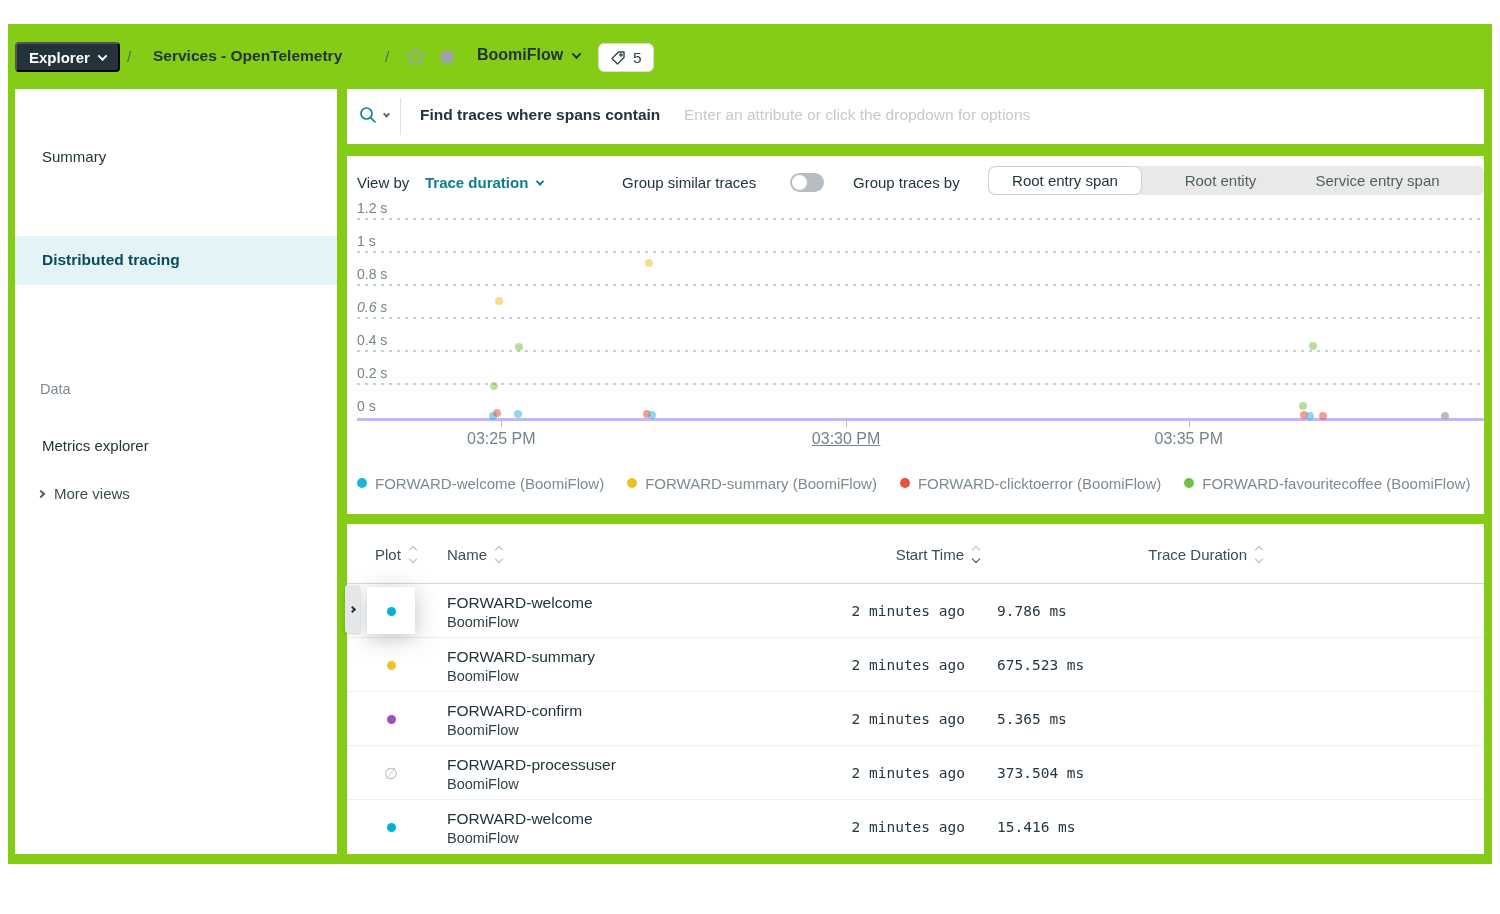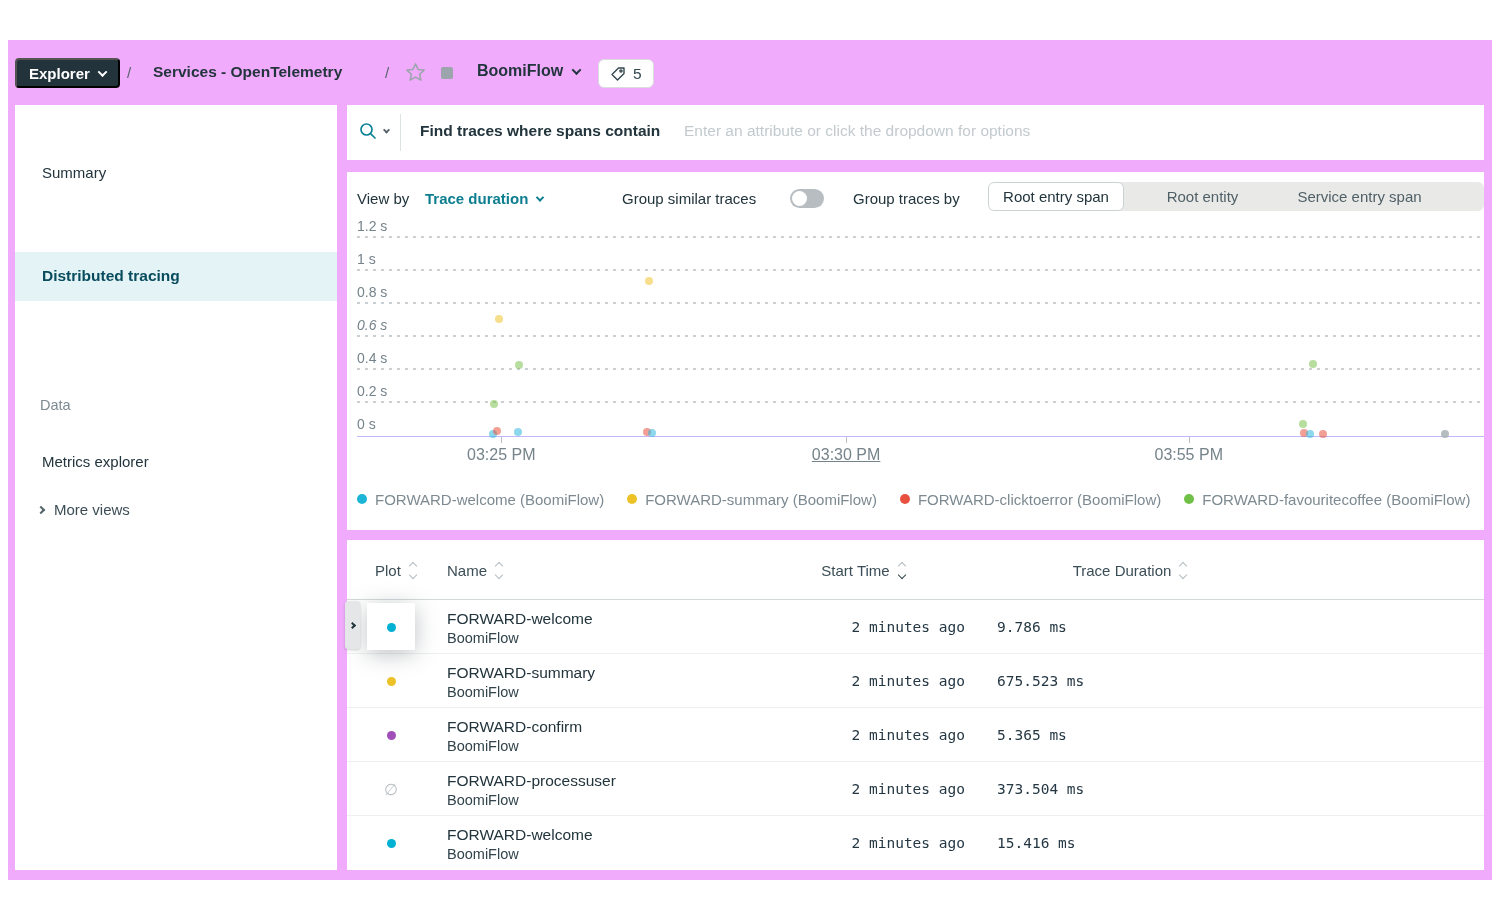--- a/index.html
+++ b/index.html
@@ -1,19 +1,19 @@
 <!DOCTYPE html>
 <html><head>
 <meta charset="utf-8">
 <style>
   * { margin:0; padding:0; box-sizing:border-box; }
   html,body { background:#ffffff; }
   body { font-family:"Liberation Sans", sans-serif; color:#22343c; }
   .canvas { position:relative; width:1500px; height:914px; background:#ffffff; overflow:hidden; }
-  .app { position:absolute; left:8px; top:40px; width:1484px; height:840px; background:#f0abfc; }
+  .app { position:absolute; left:8px; top:24px; width:1484px; height:840px; background:#84cc16; }
 
   
   .topbar { position:absolute; left:0; top:0; width:100%; height:65px; display:flex; align-items:center; }
   .crumb-btn { position:absolute; left:7px; top:18px; height:30px; padding:0 12px; background:#22333b; border-radius:4px; color:#fff; font-size:15px; font-weight:700; display:flex; align-items:center; gap:9px; cursor:pointer; }
   .chev { display:inline-block; width:7px; height:7px; border-right:2px solid currentColor; border-bottom:2px solid currentColor; transform:rotate(45deg) translate(-1px,-1px); }
   .chev.right { transform:rotate(-45deg); }
   .sep { position:absolute; top:24px; font-size:15px; color:#55646b; }
   .svc { position:absolute; left:145px; top:23px; font-size:15.5px; font-weight:600; color:#22343c; }
   .star { position:absolute; left:396px; top:21px; }
   .sq { position:absolute; left:433px; top:27px; width:12px; height:12px; background:#9ba5ab; border-radius:2px; }
@@ -44,36 +44,36 @@
   .chartcard { top:67px; height:358px; }
   .ctrl { position:absolute; top:18px; font-size:15px; color:#22343c; }
   .ctrl.teal { color:#0d7e8f; font-weight:600; display:flex; align-items:center; gap:9px; cursor:pointer; }
   .ctrl.teal .chev { width:6px; height:6px; }
   .toggle { position:absolute; left:443px; top:17px; width:34px; height:19px; border-radius:10px; background:#b7bdc0; cursor:pointer; }
   .toggle .knob { position:absolute; left:2px; top:2px; width:15px; height:15px; border-radius:50%; background:#fff; }
   .segmented { position:absolute; left:641px; top:10px; width:496px; height:29px; background:#e9eae8; border-radius:6px; display:flex; overflow:hidden; }
   .seg-btn { height:29px; display:flex; align-items:center; justify-content:center; font-size:15px; color:#4f5f66; cursor:pointer; }
   .seg-btn.sel { background:#fff; border:1px solid #ccd2d4; border-radius:6px; color:#22343c; }
 
-  .plot { position:absolute; left:10px; top:45px; width:1127px; height:220px; border-bottom:1px solid #c4b5fd; }
+  .plot { position:absolute; left:10px; top:45px; width:1127px; height:220px; border-bottom:3px solid #c4b5fd; }
   .gridline { position:absolute; left:0; width:100%; height:2px; background:repeating-linear-gradient(90deg,#c9cfd2 0 3px,transparent 3px 8px); }
   .ylabel { position:absolute; left:0; font-size:14px; color:#75838a; }
   .pt { position:absolute; width:8px; height:8px; border-radius:50%; transform:translate(-50%,50%); opacity:.55; cursor:pointer; }
   .xaxis { position:absolute; left:10px; top:265px; width:1127px; height:34px; }
   .xtick { position:absolute; top:0; width:1px; height:6px; background:#b9c0c4; }
   .xlabel { position:absolute; top:9px; transform:translateX(-50%); font-size:16px; color:#75838a; white-space:nowrap; }
   .legend { position:absolute; left:10px; top:313px; right:0; height:28px; display:flex; align-items:center; gap:23px; overflow:hidden; white-space:nowrap; }
   .legend-item { display:flex; align-items:center; gap:8px; font-size:15px; color:#7d8a91; flex:0 0 auto; cursor:pointer; }
   .ldot { width:10px; height:10px; border-radius:50%; flex:0 0 auto; }
 
   
   .tablecard { top:435px; height:330px; }
   .thead { position:absolute; left:0; top:0; width:100%; height:60px; border-bottom:1px solid #d4d9db; font-size:15px; color:#3b4d56; }
   .th { position:absolute; top:0; height:60px; display:flex; align-items:center; cursor:pointer; }
-  .th.right { justify-content:center; }
+  .th.right { justify-content:flex-end; }
   .sort { display:inline-flex; flex-direction:column; align-items:center; gap:3px; margin-left:9px; }
   .sort i { width:6px; height:6px; border-left:1.6px solid #b3bcc0; border-top:1.6px solid #b3bcc0; transform:rotate(45deg); }
   .sort i.dn { transform:rotate(225deg); }
   .sort.desc i.dn { border-color:#33454e; }
   .rows { position:absolute; left:0; top:60px; width:100%; }
   .trow { position:relative; width:100%; height:54px; border-bottom:1px solid #edf0f1; cursor:pointer; }
   .trow:last-child { border-bottom:none; }
   .cell-marker { position:absolute; left:24px; top:0; width:40px; height:54px; display:flex; align-items:center; justify-content:center; }
   .mdot { width:9px; height:9px; border-radius:50%; }
   .mempty { font-size:16px; color:#b7bfc3; font-family:"DejaVu Sans", sans-serif; }
@@ -154,21 +154,21 @@
         <span class="ctrl teal" style="left:78px">
           <span>Trace duration</span>
           <span class="chev"></span>
         </span>
         <span class="ctrl" style="left:275px">Group similar traces</span>
         <span class="toggle">
             <span class="knob"></span>
           </span>
         <span class="ctrl" style="left:506px">Group traces by</span>
         <div class="segmented" id="segmented">
-            <div class="seg-btn sel" style="width: 136px;">Root entry span</div>
+            <div class="seg-btn sel" style="width: 154px; border-radius: 8px;">Root entry span</div>
             <div class="seg-btn" style="width: 157px;">Root entity</div>
             <div class="seg-btn" style="width: 157px;">Service entry span</div>
           </div>
 
         <div class="plot" id="plot">
             <div class="gridline" style="bottom: 198px;"></div>
             <div class="ylabel" style="bottom: 202px;">1.2 s</div>
             <div class="gridline" style="bottom: 165px;"></div>
             <div class="ylabel" style="bottom: 169px;">1 s</div>
             <div class="gridline" style="bottom: 132px;"></div>
@@ -195,21 +195,21 @@
             <div class="pt" style="left: 84.6%; bottom: 1.98px; background: rgb(47, 184, 220);"></div>
             <div class="pt" style="left: 85.7%; bottom: 1.98px; background: rgb(232, 80, 63);"></div>
             <div class="pt" style="left: 96.5%; bottom: 1.98px; background: rgb(169, 177, 181); opacity: 0.85;"></div>
           </div>
         <div class="xaxis" id="xaxis">
             <div class="xtick" style="left: 12.8%;"></div>
             <div class="xlabel" style="left: 12.8%;">03:25 PM</div>
             <div class="xtick" style="left: 43.4%;"></div>
             <div class="xlabel" style="left: 43.4%; text-decoration: underline;">03:30 PM</div>
             <div class="xtick" style="left: 73.8%;"></div>
-            <div class="xlabel" style="left: 73.8%;">03:55 PM</div>
+            <div class="xlabel" style="left: 73.8%;">03:35 PM</div>
           </div>
         <div class="legend" id="legend">
             <div class="legend-item">
               <span class="ldot" style="background: rgb(28, 181, 215);"></span>
               <span>FORWARD-welcome (BoomiFlow)</span>
             </div>
             <div class="legend-item">
               <span class="ldot" style="background: rgb(236, 194, 39);"></span>
               <span>FORWARD-summary (BoomiFlow)</span>
             </div>

